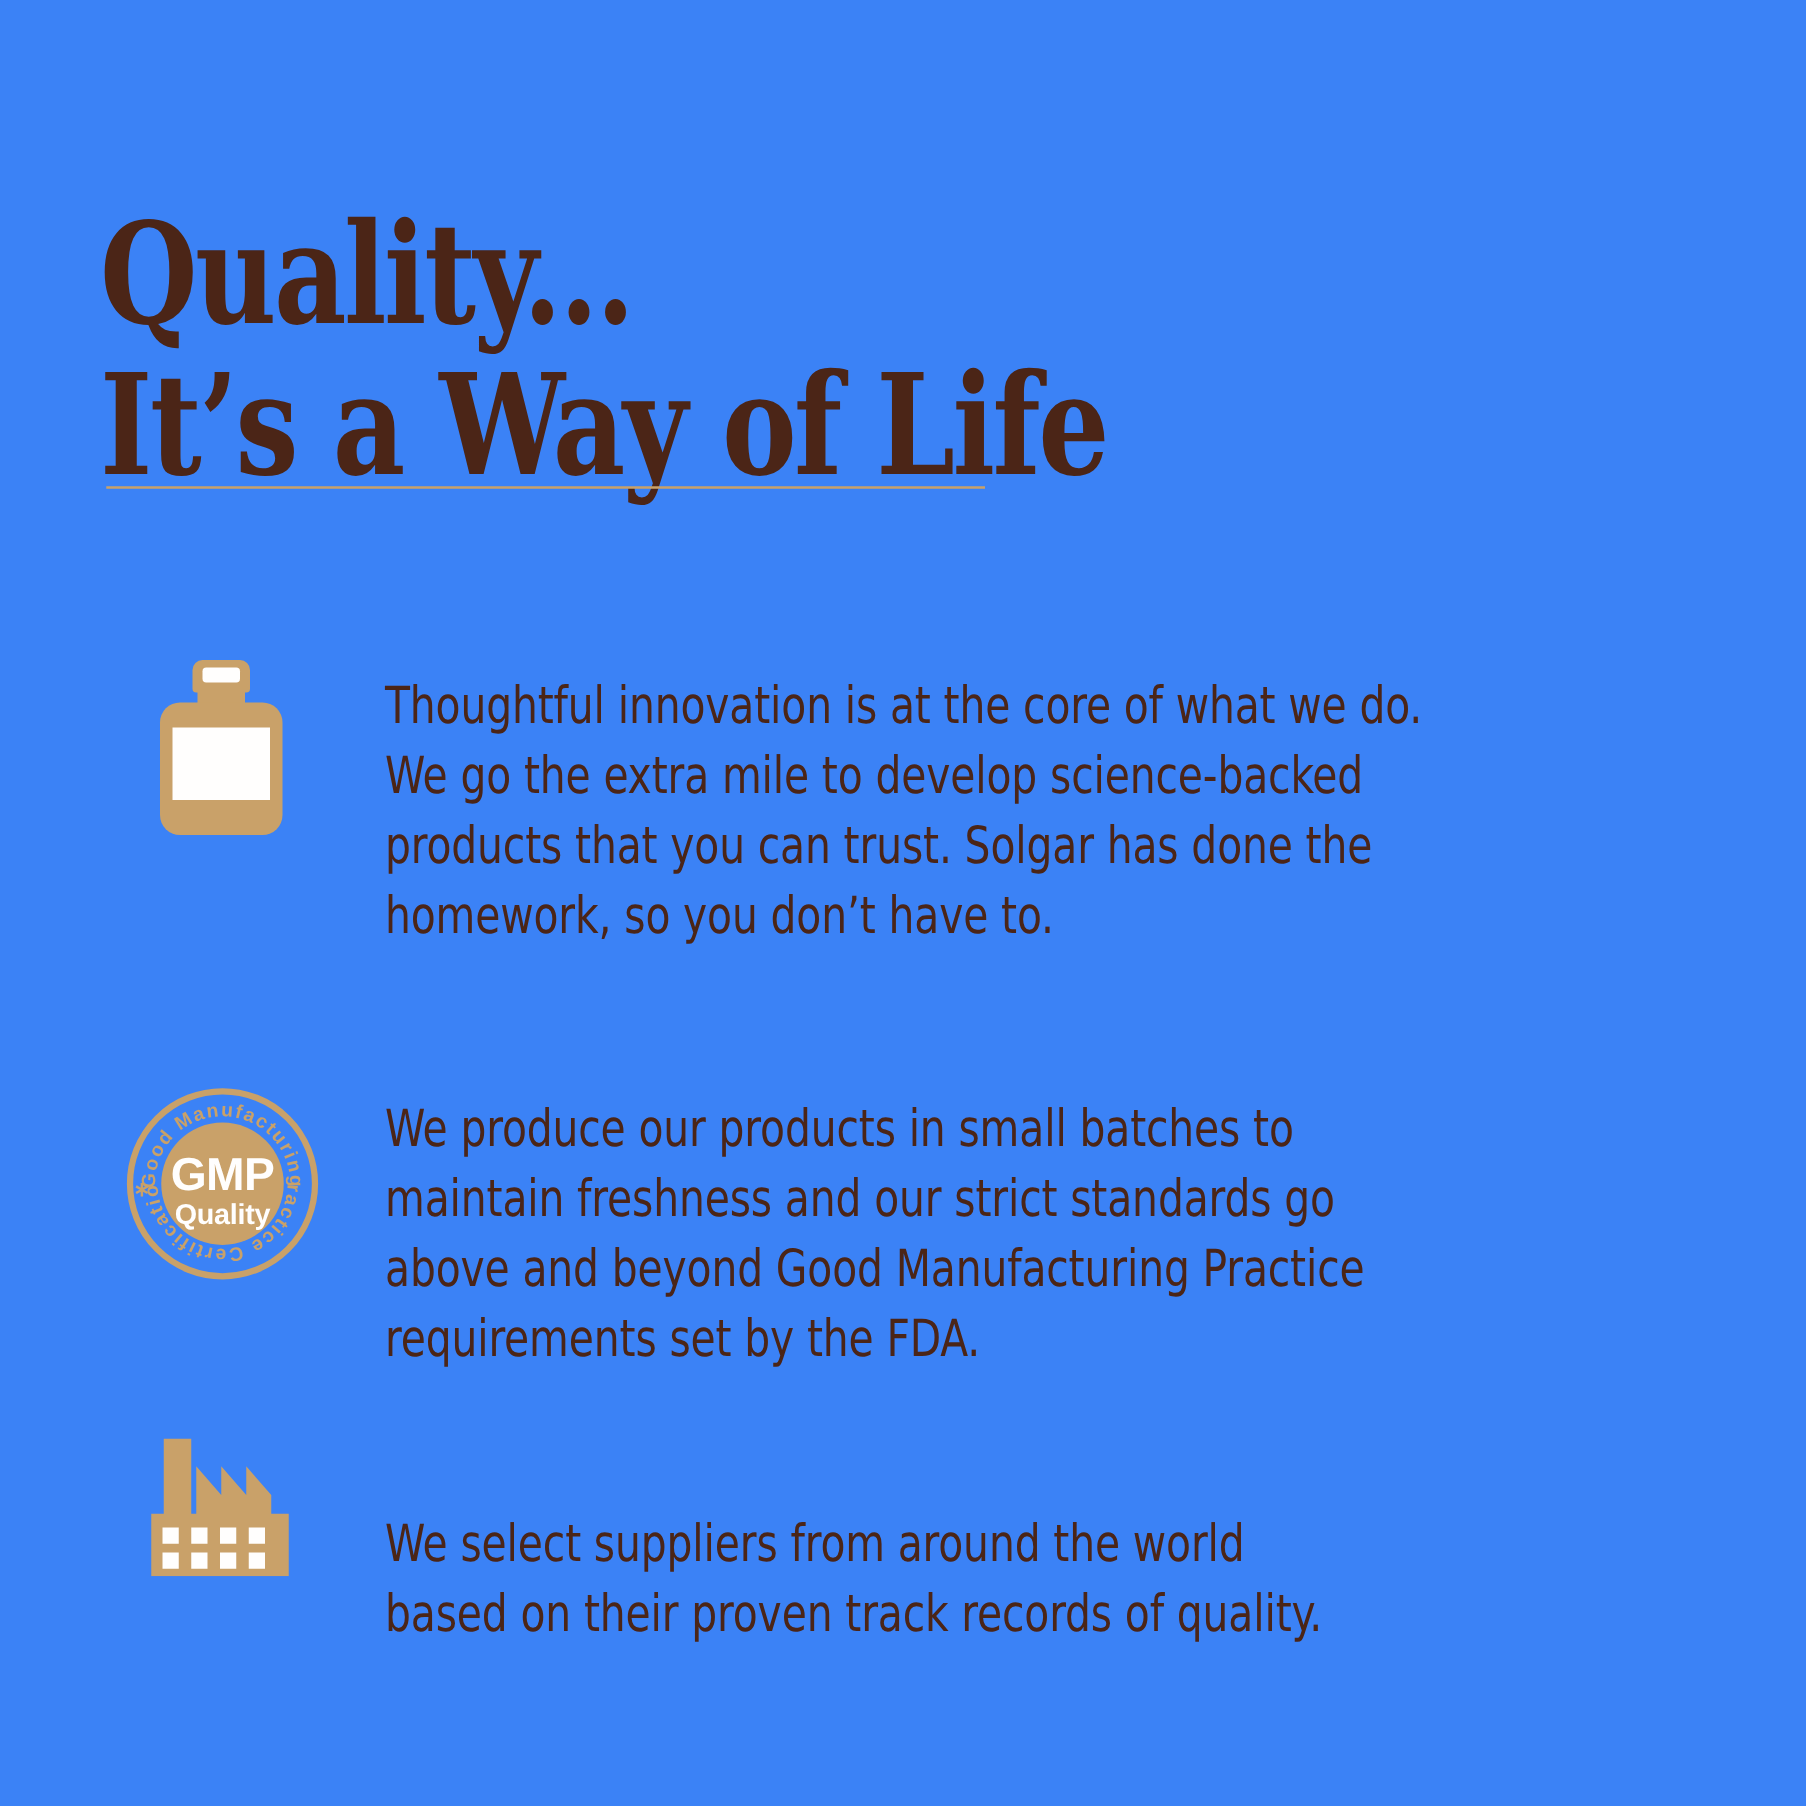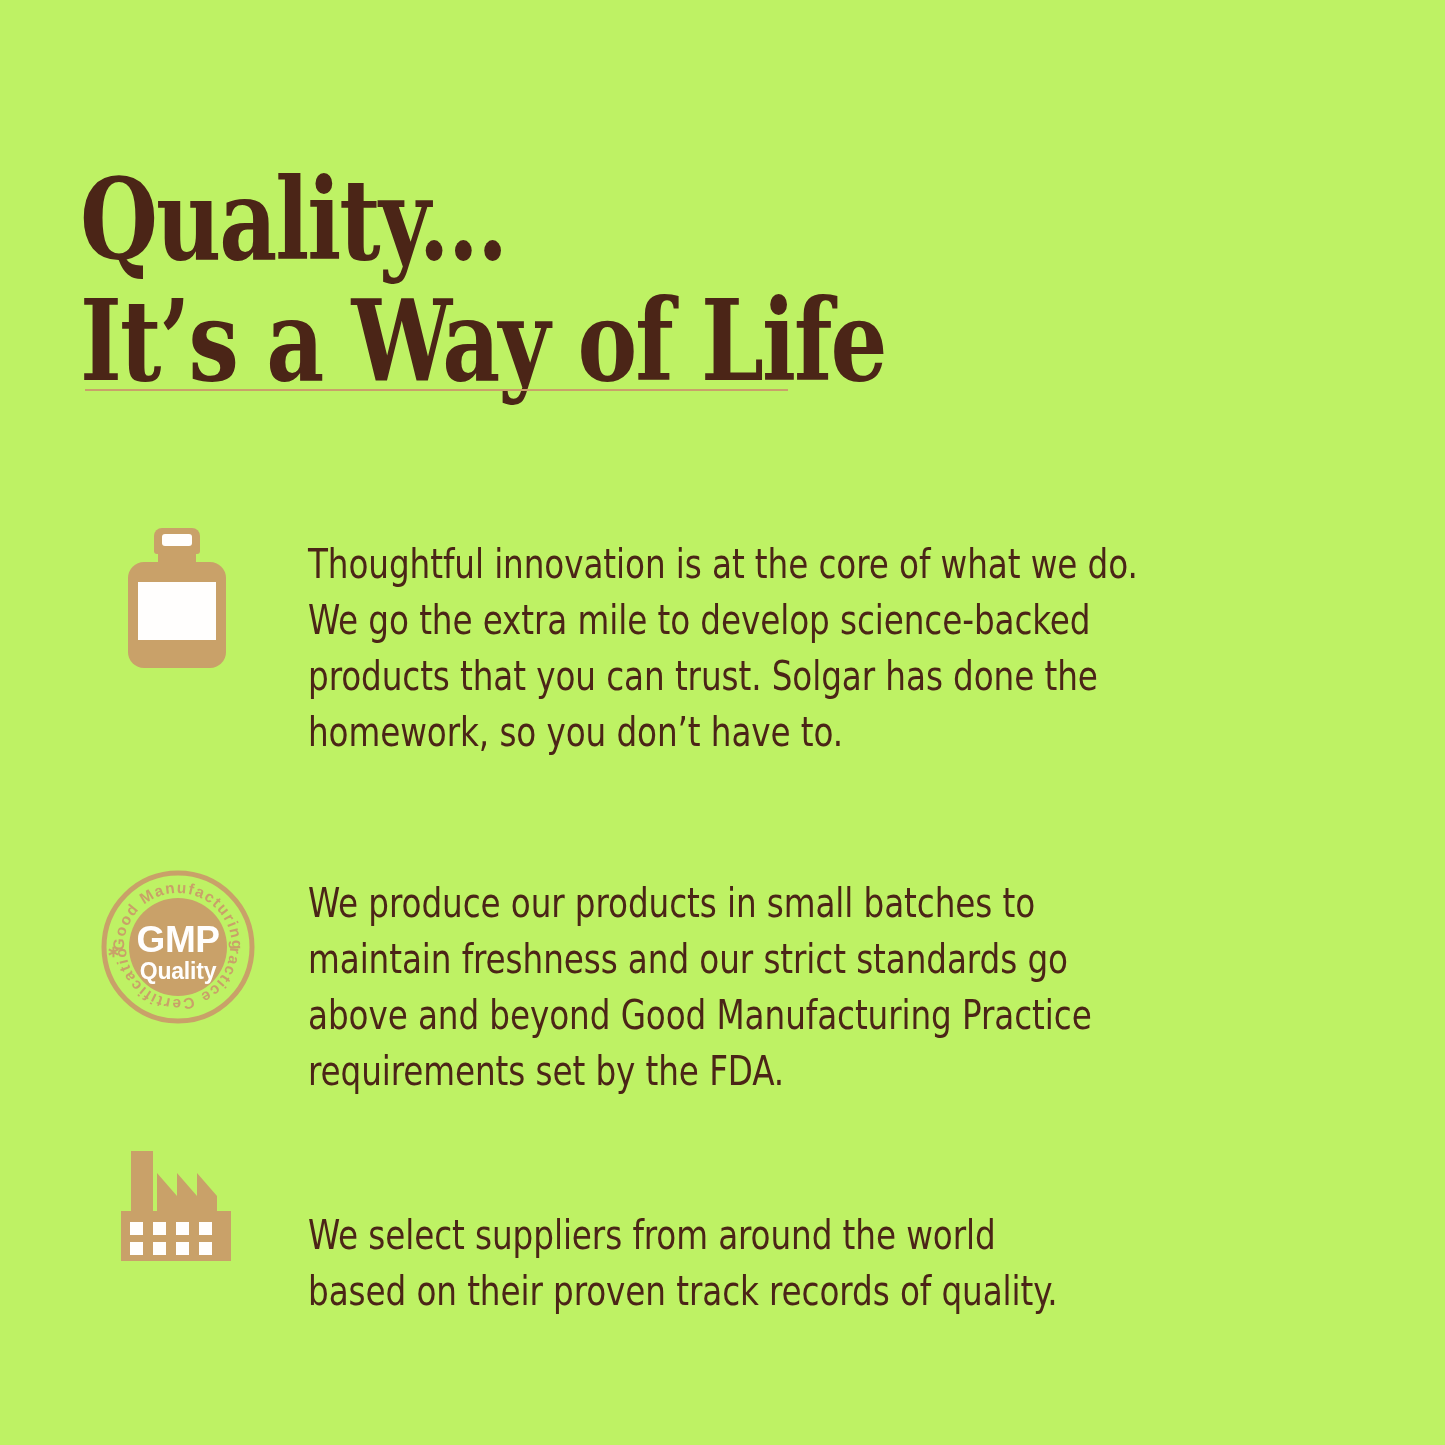--- a/index.html
+++ b/index.html
@@ -11,21 +11,21 @@
     height: 1445px;
     background: #FFFFFF;
     font-family: "Liberation Sans", sans-serif;
     overflow: hidden;
     position: relative;
   }
 
   .page {
     position: absolute;
     inset: 0;
-    background: #bef264;
+    background: #3b82f6;
   }
 
   
   .headline {
     position: absolute;
     left: 80px;
     top: 84px;
     width: 1100px;
     color: #4B2517;
     font-family: "DejaVu Serif", "Liberation Serif", serif;

